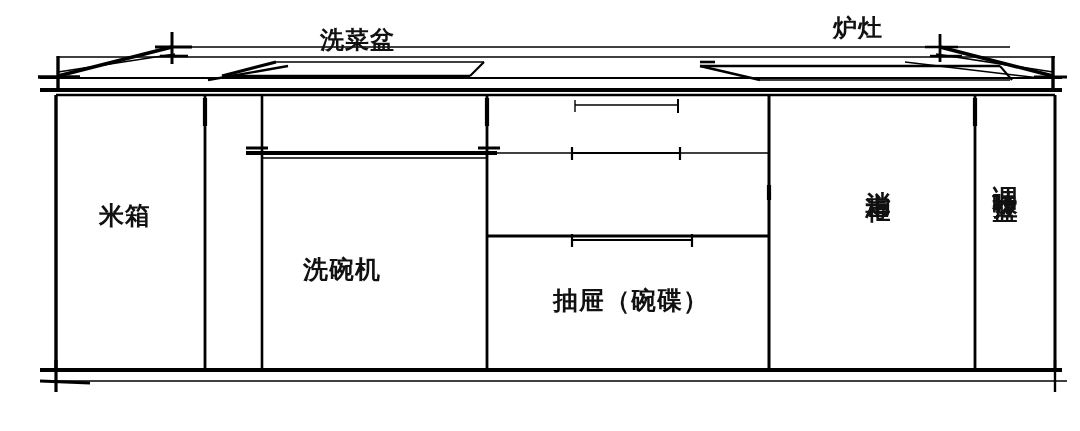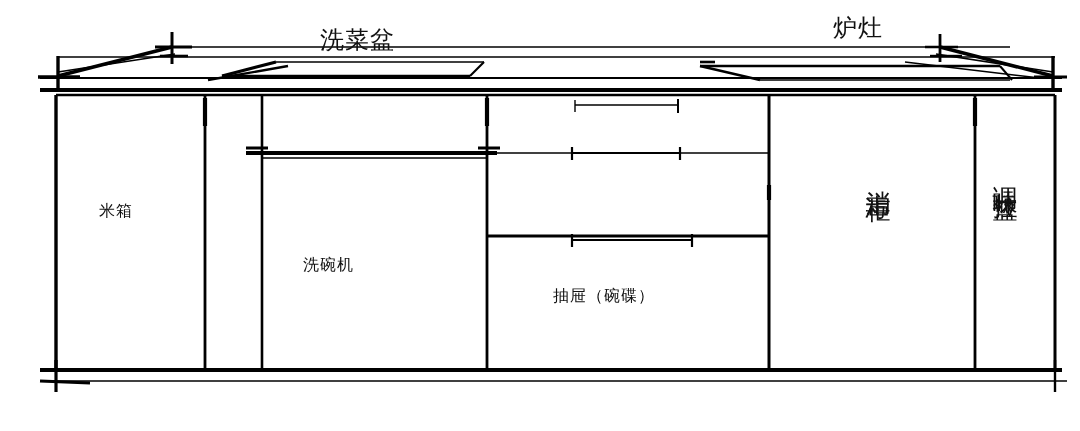--- a/index.html
+++ b/index.html
@@ -9,20 +9,21 @@
   }
   body {
     font-family: "Liberation Serif", "DejaVu Serif", serif;
   }
   #drawing-root {
     position: relative;
     width: 1067px;
     height: 431px;
     background: #ffffff;
     overflow: hidden;
+    font-weight: bold;
   }
   #cabinet-svg {
     position: absolute;
     left: 0;
     top: 0;
     width: 1080px;
     height: 431px;
   }
   .label-layer {
     position: absolute;
@@ -33,21 +34,21 @@
     pointer-events: none;
   }
   .lbl {
     position: absolute;
     color: #111111;
     font-family: "Liberation Serif", "DejaVu Serif", serif;
     white-space: nowrap;
     line-height: 1.05;
   }
   .lbl-h {
-    font-size: 16px;
+    font-size: 25px;
     letter-spacing: 1px;
   }
   .lbl-v {
     font-size: 25px;
     writing-mode: vertical-rl;
     text-orientation: upright;
     letter-spacing: 4px;
     line-height: 1.18;
   }
   .lbl-top {

